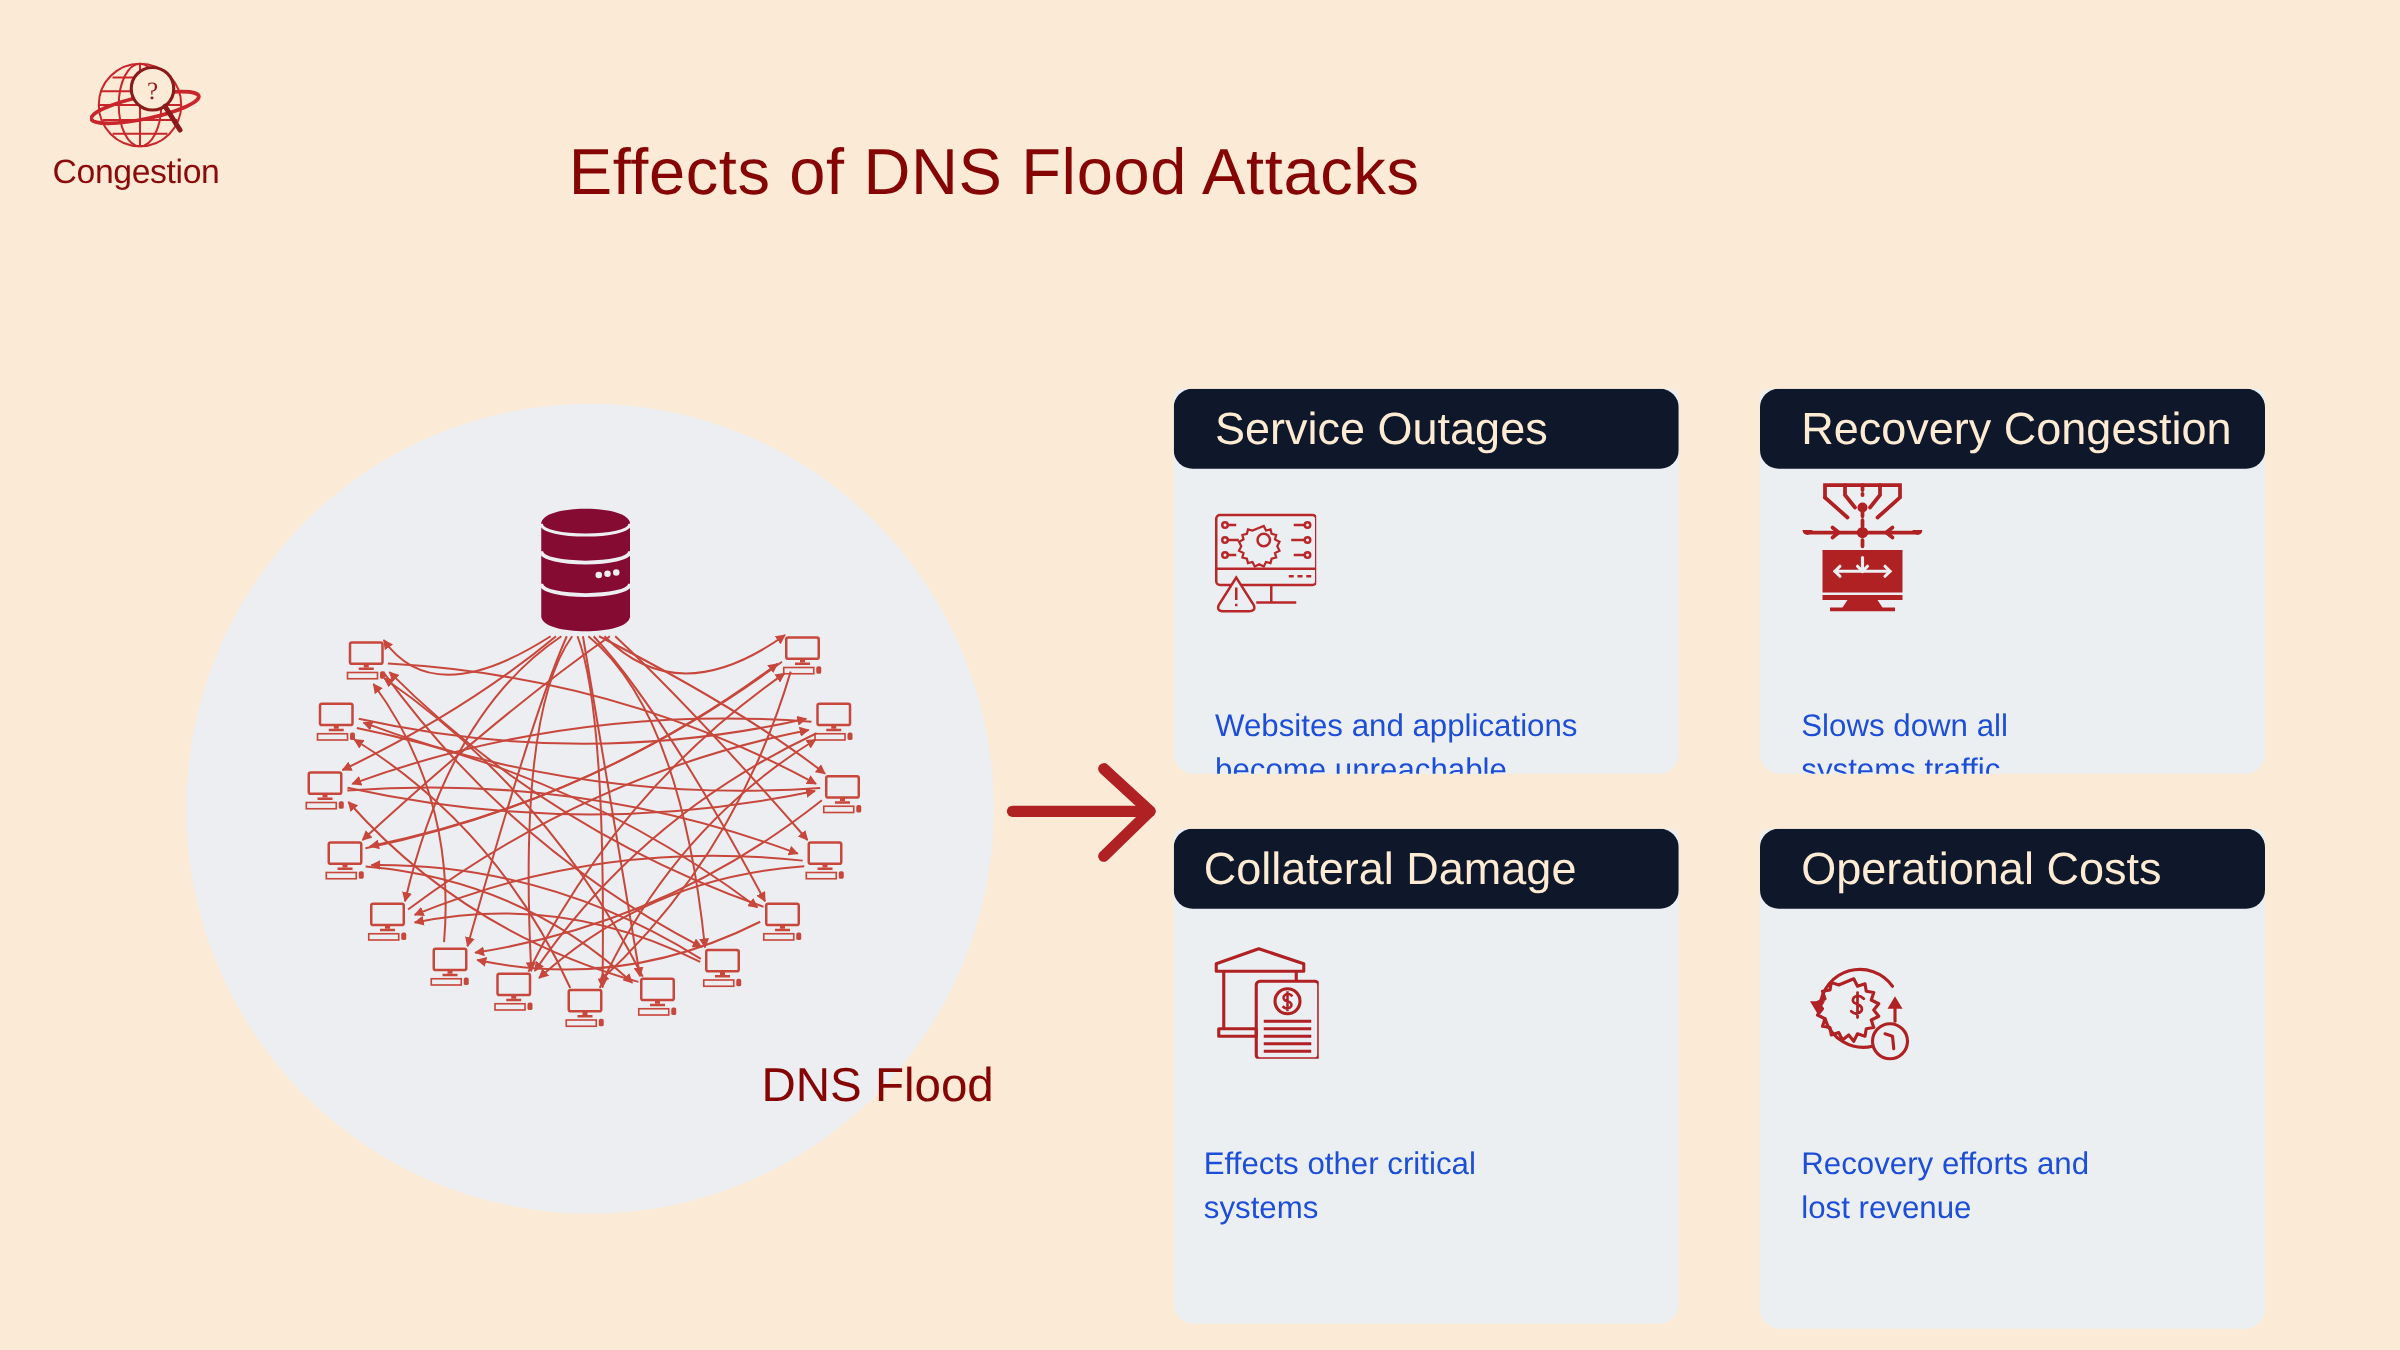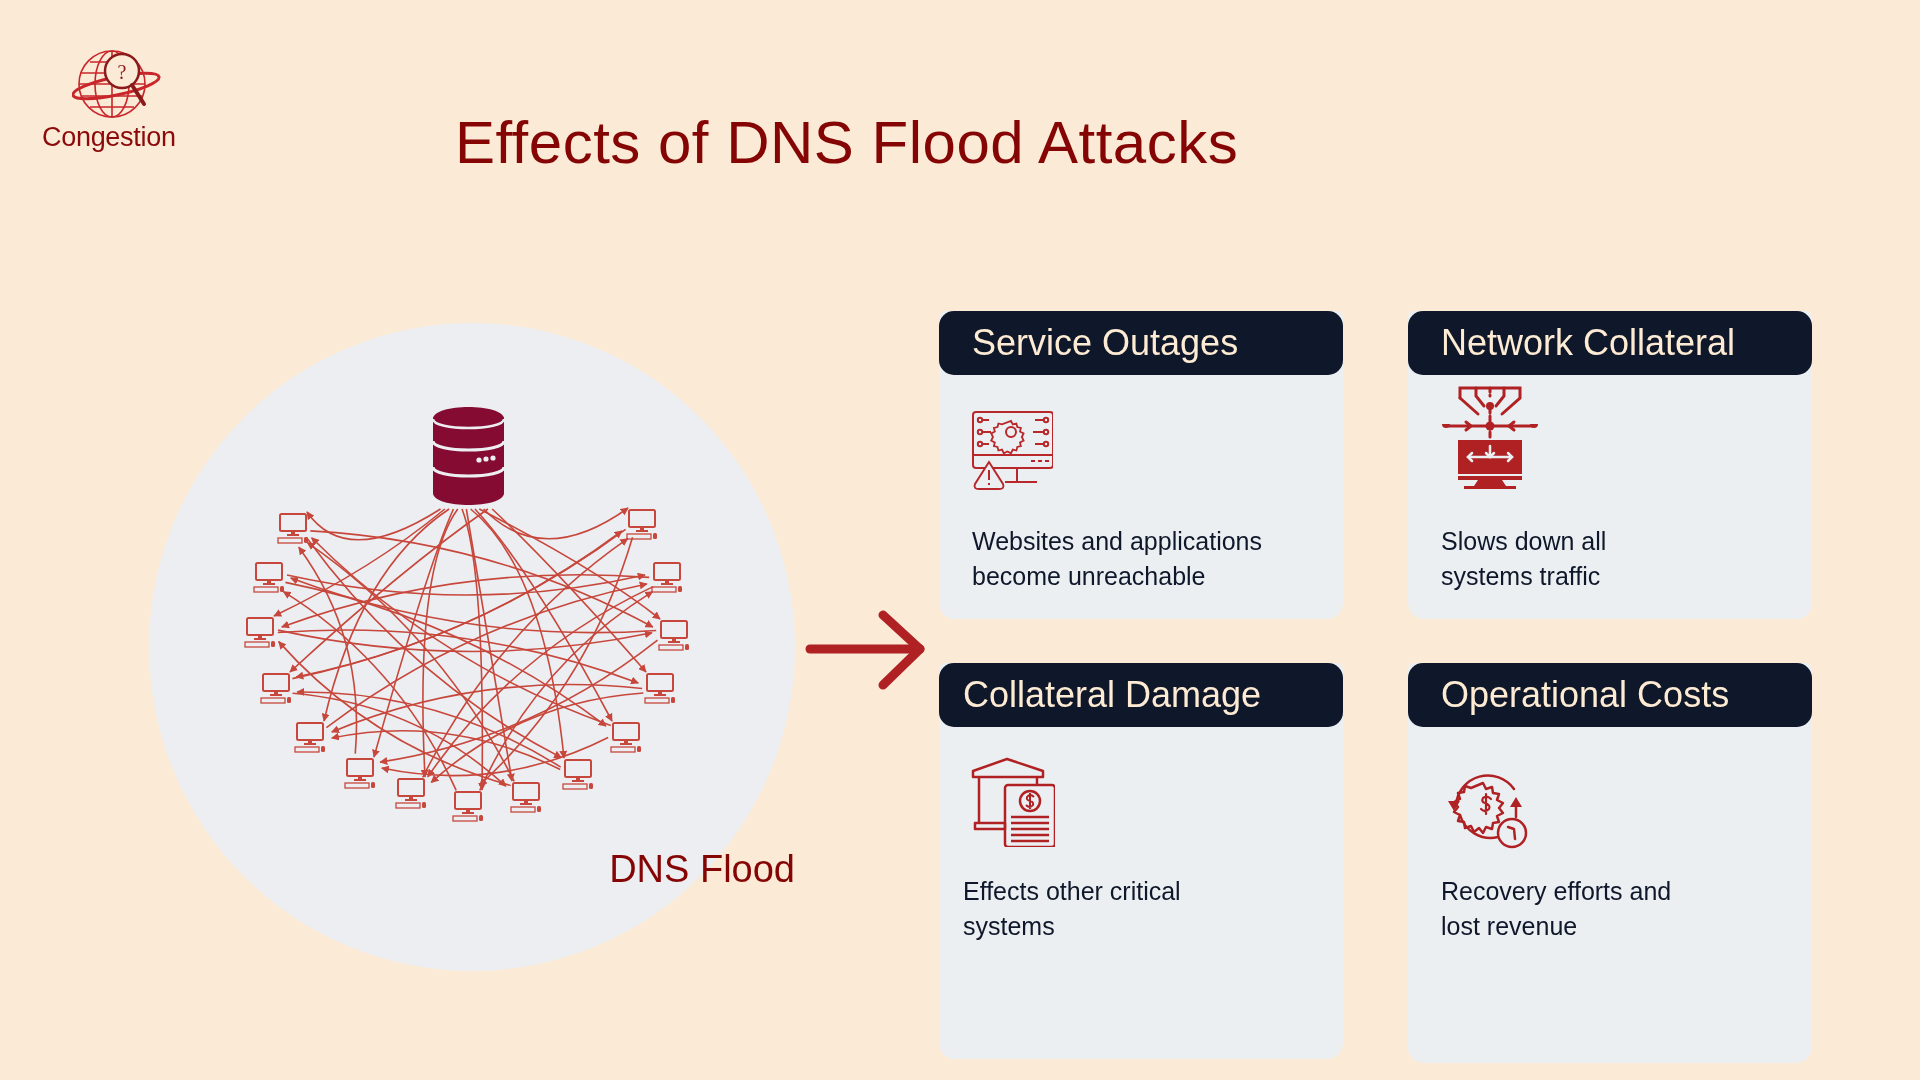--- a/index.html
+++ b/index.html
@@ -11,21 +11,21 @@
   .abs { position: absolute; }
   
   #logo { left: 40px; top: 48px; width: 170px; height: 110px; }
   #logo svg.globe { position: absolute; left: 32px; top: 0; width: 90px; height: 75px; }
   #logo-text {
     position: absolute; left: 2px; top: 74px; font-size: 27px; color: #8b0a0a;
     letter-spacing: -0.3px; white-space: nowrap;
   }
   
   #title {
-    left: 455px; top: 108px; font-size: 60px; color: #850505;
+    left: 455px; top: 108px; font-size: 52px; color: #850505;
     white-space: nowrap; letter-spacing: 0.5px; margin: 0; font-weight: normal;
   }
   
   #flood-circle {
     left: 149px; top: 323px; width: 646px; height: 648px; border-radius: 50%;
     background: #eceef1;
   }
   #diagram-svg { left: 149px; top: 323px; width: 646px; height: 648px; }
   #flood-label {
     left: 149px; width: 646px; top: 848px; text-align: right;
@@ -38,22 +38,23 @@
     position: absolute; width: 404px; height: 308px;
     background: #eceff2; border-radius: 7px 7px 16px 16px; overflow: hidden;
   }
   .card-header {
     height: 64px; background: #0f172a; border-radius: 15px;
     color: #fdebd3; font-size: 36px; line-height: 64px; white-space: nowrap;
     box-sizing: border-box;
   }
   .card-icon { position: absolute; }
   .card-text {
-    position: absolute; font-size: 25px; line-height: 35px; color: #0f172a;
+    position: absolute; font-size: 25px; line-height: 35px; color: #1d4ed8;
     white-space: pre-line;
+    margin-top: 40px;
   }
   #card-1 { left: 939px; top: 311px; }
   #card-2 { left: 1408px; top: 311px; }
   #card-3 { left: 939px; top: 663px; height: 396px; }
   #card-4 { left: 1408px; top: 663px; height: 400px; }
   #card-1 .card-header { padding-left: 33px; }
   #card-2 .card-header { padding-left: 33px; }
   #card-3 .card-header { padding-left: 24px; }
   #card-4 .card-header { padding-left: 33px; }
   #card-1 .card-icon { left: 32px; top: 99px; width: 82px; height: 82px; }
@@ -292,21 +293,21 @@
       <path d="M18,52 L4,74 Q2,79 8,79 L28,79 Q34,79 32,74 Z" fill="#eceff2"></path>
       <line x1="18" y1="60" x2="18" y2="70"></line>
         <line x1="18" y1="73" x2="18" y2="75"></line>
     </g>
   </svg>
   <div class="card-text">Websites and applications
 become unreachable</div>
 </div>
 
 <div id="card-2" class="card">
-  <div class="card-header">Network Collateral</div>
+  <div class="card-header">Recovery Congestion</div>
   <svg class="card-icon" viewBox="0 0 98 108">
     <g fill="none" stroke="#b02124" stroke-width="3" stroke-linecap="round">
       <path d="M20,14 L20,4 L80,4 L80,14 L62,30"></path>
       <path d="M20,14 L38,30"></path>
       <path d="M36,4 L36,12 L44,22 M64,4 L64,12 L56,22"></path>
       <line x1="50" y1="4" x2="50" y2="12" stroke-dasharray="4 3"></line>
       <line x1="50" y1="24" x2="50" y2="56" stroke-dasharray="5 3"></line>
       <line x1="8" y1="42" x2="92" y2="42"></line>
       <path d="M26,38 L31,42 L26,46 M74,38 L69,42 L74,46"></path>
     </g>

